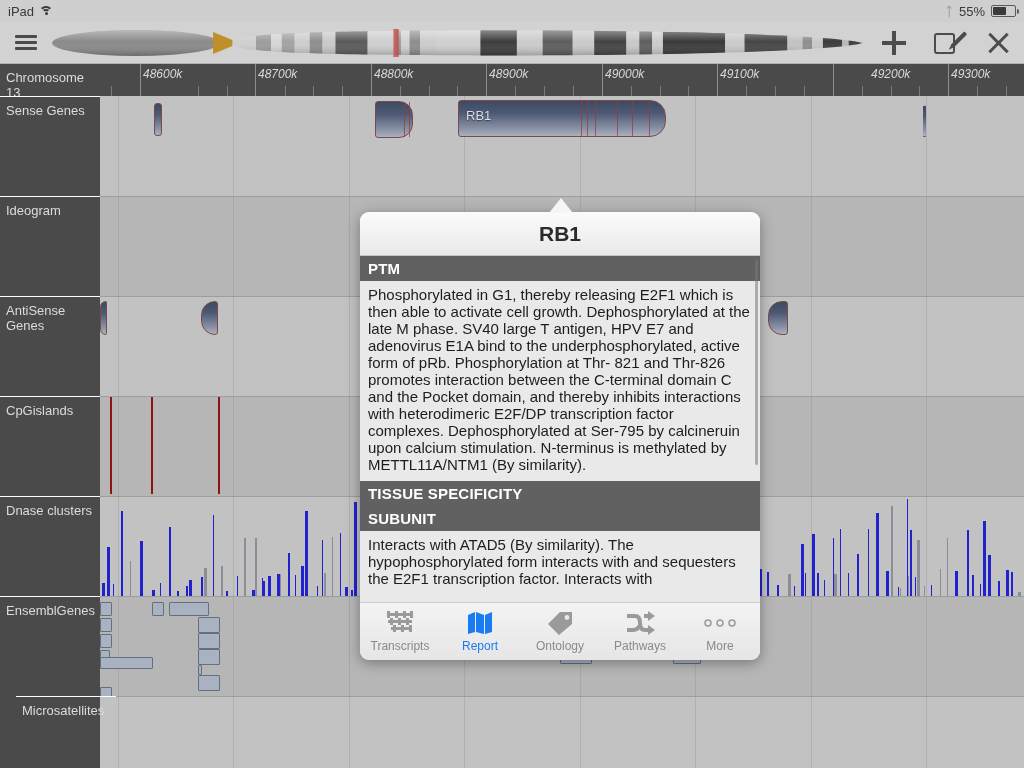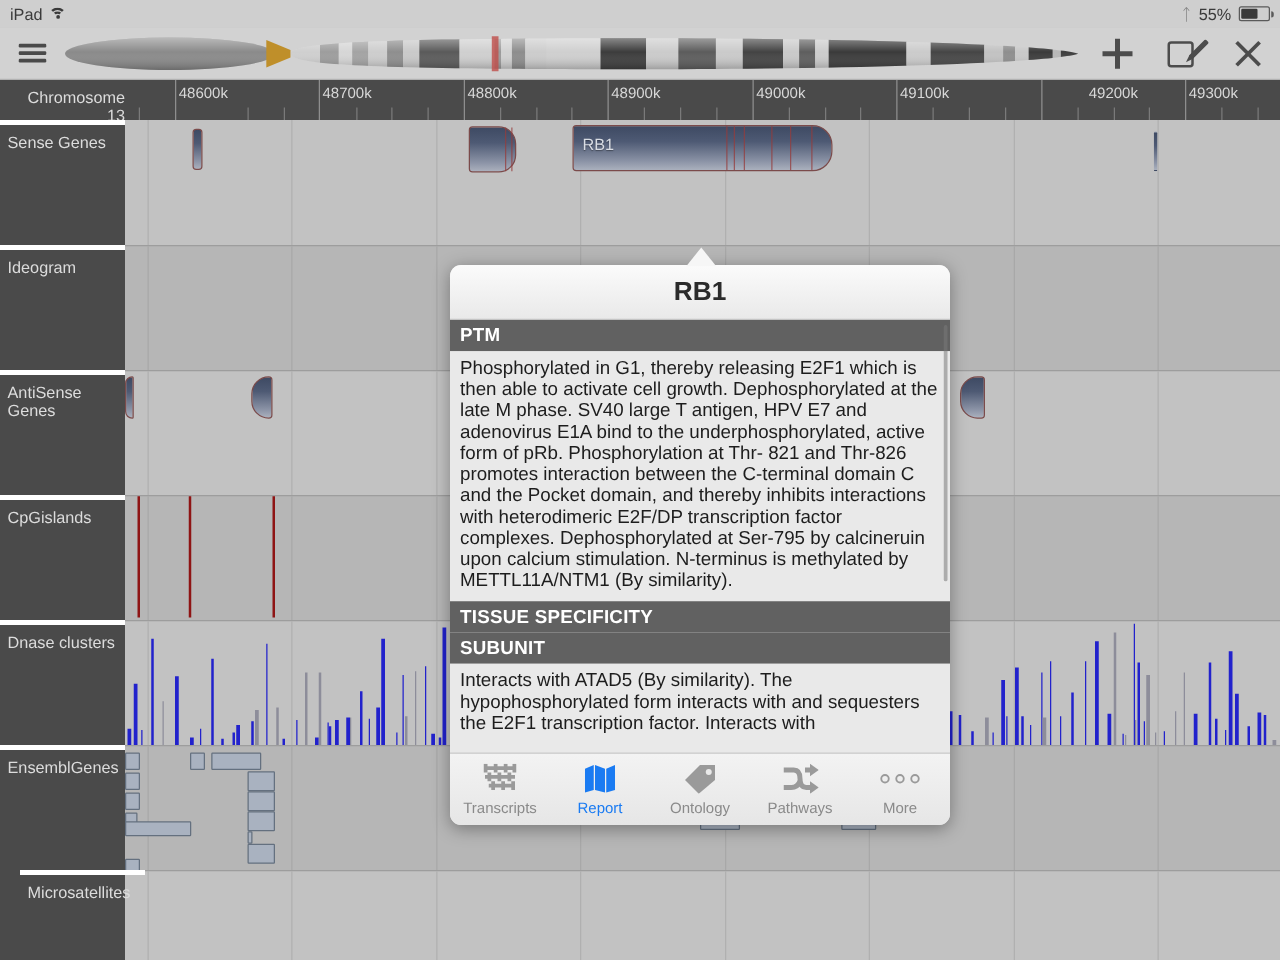--- a/index.html
+++ b/index.html
@@ -66,25 +66,25 @@
   .icon-x::before,.icon-x::after{ content:""; position:absolute; left:12px; top:0;
       width:3px; height:26px; background:#4c4c4c; }
   .icon-x::before{ transform:rotate(45deg);} .icon-x::after{ transform:rotate(-45deg);}
 
   
   .browser{ position:absolute; left:0; top:64px; width:1024px; height:704px; background:#c0c0c0; }
   .label-col{ position:absolute; left:0; top:0; width:100px; height:704px;
               background:#4a4a4a; z-index:30; }
   .track-label{ position:absolute; left:0; width:100px; color:#dcdcdc;
                 font-size:13px; padding:6px 0 0 6px;
-                border-top:4px solid #ffffff; }
-  .track-label.first{ border-top:none;text-align:right; }
+                border-top:1px solid #ffffff; }
+  .track-label.first{ border-top:none; }
 
   .ruler{ position:absolute; left:100px; top:0; width:924px; height:48px;
-          background:#4a4a4a; color:#cfcfcf; }
+          background:#4a4a4a; color:#cfcfcf;font-style:italic; }
   .ruler .tick{ position:absolute; top:0; width:1px; height:32px; background:#8e8e8e; }
   .ruler .tickmin{ position:absolute; top:22px; width:1px; height:10px; background:#7a7a7a; }
   .ruler .tlabel{ position:absolute; top:3px; font-size:12px; color:#d8d8d8; padding-left:3px;
                   white-space:nowrap; }
 
   .tracks{ position:absolute; left:100px; top:32px; width:924px; height:672px; overflow:hidden; }
   .track{ position:absolute; left:0; width:924px; border-top:1px solid #9d9d9d; }
   .track.t0{ border-top:none; }
   .track.alt{ background:#b6b6b6; }
   .track.norm{ background:#c2c2c2; }

